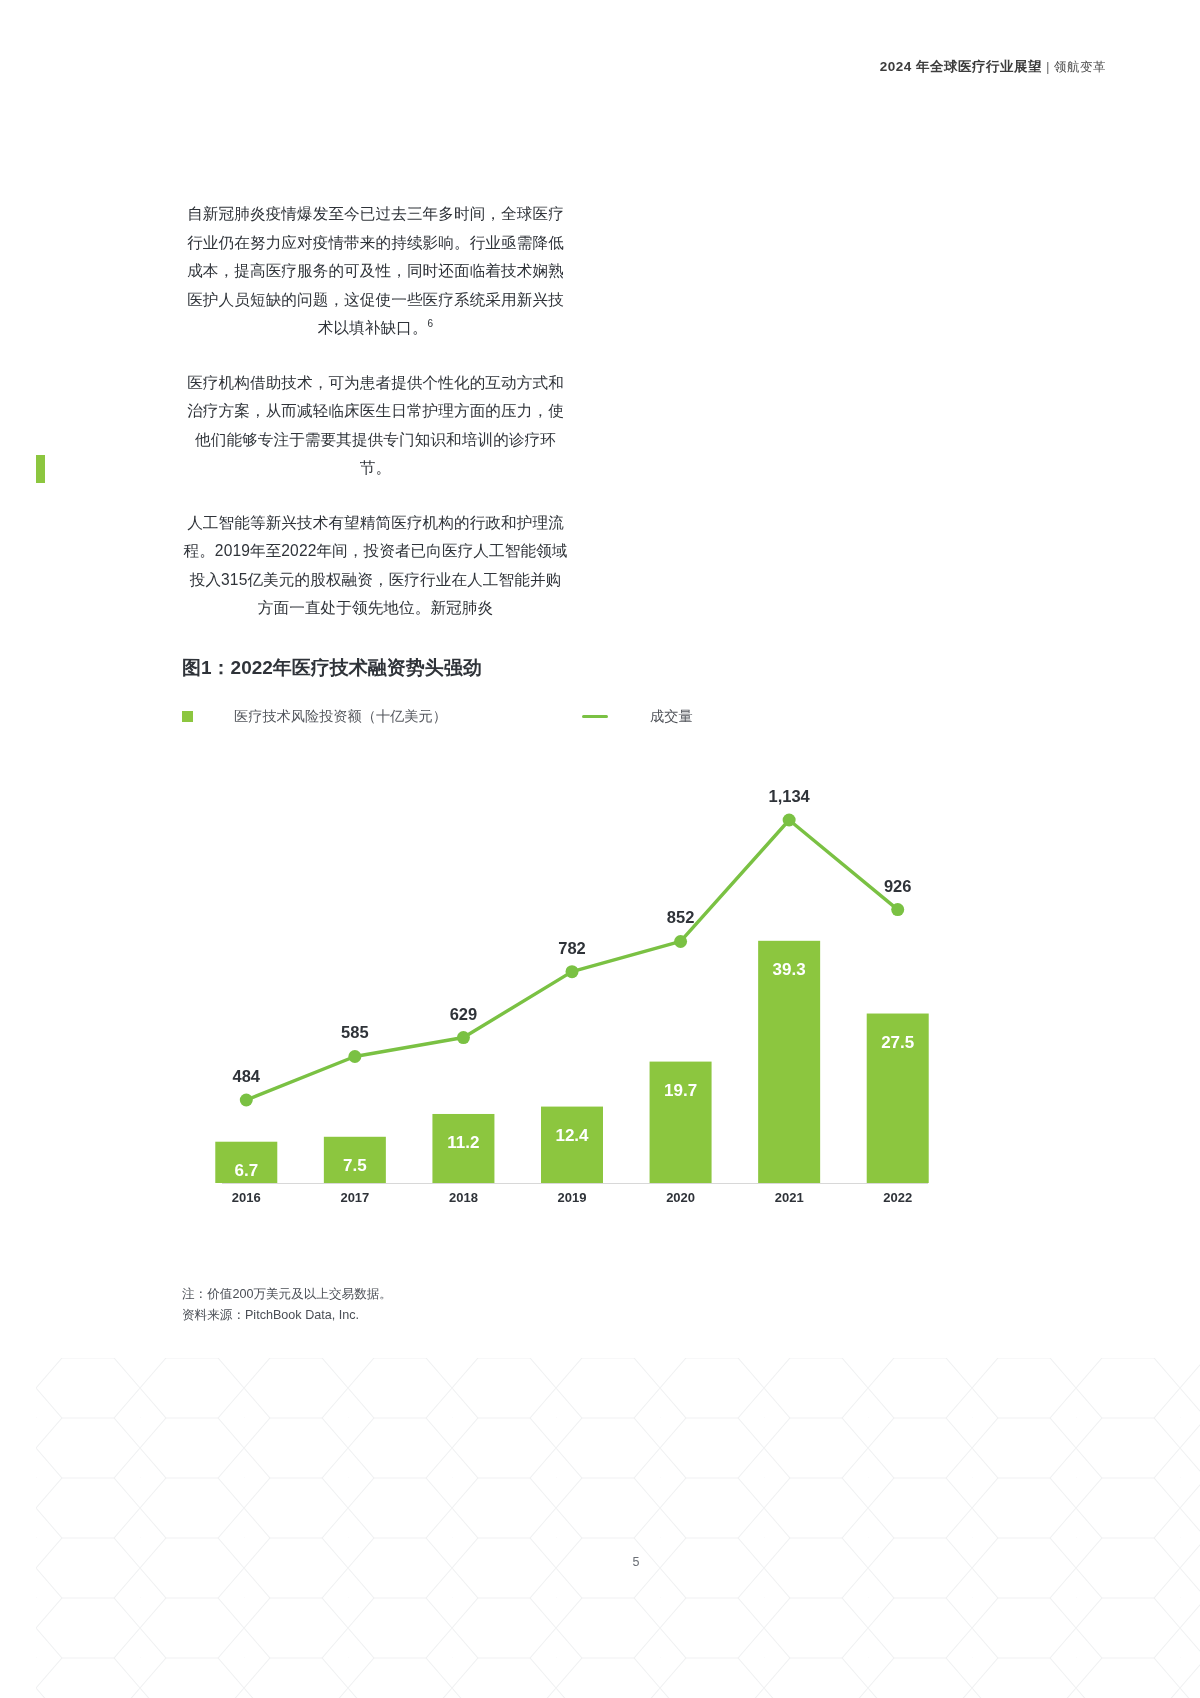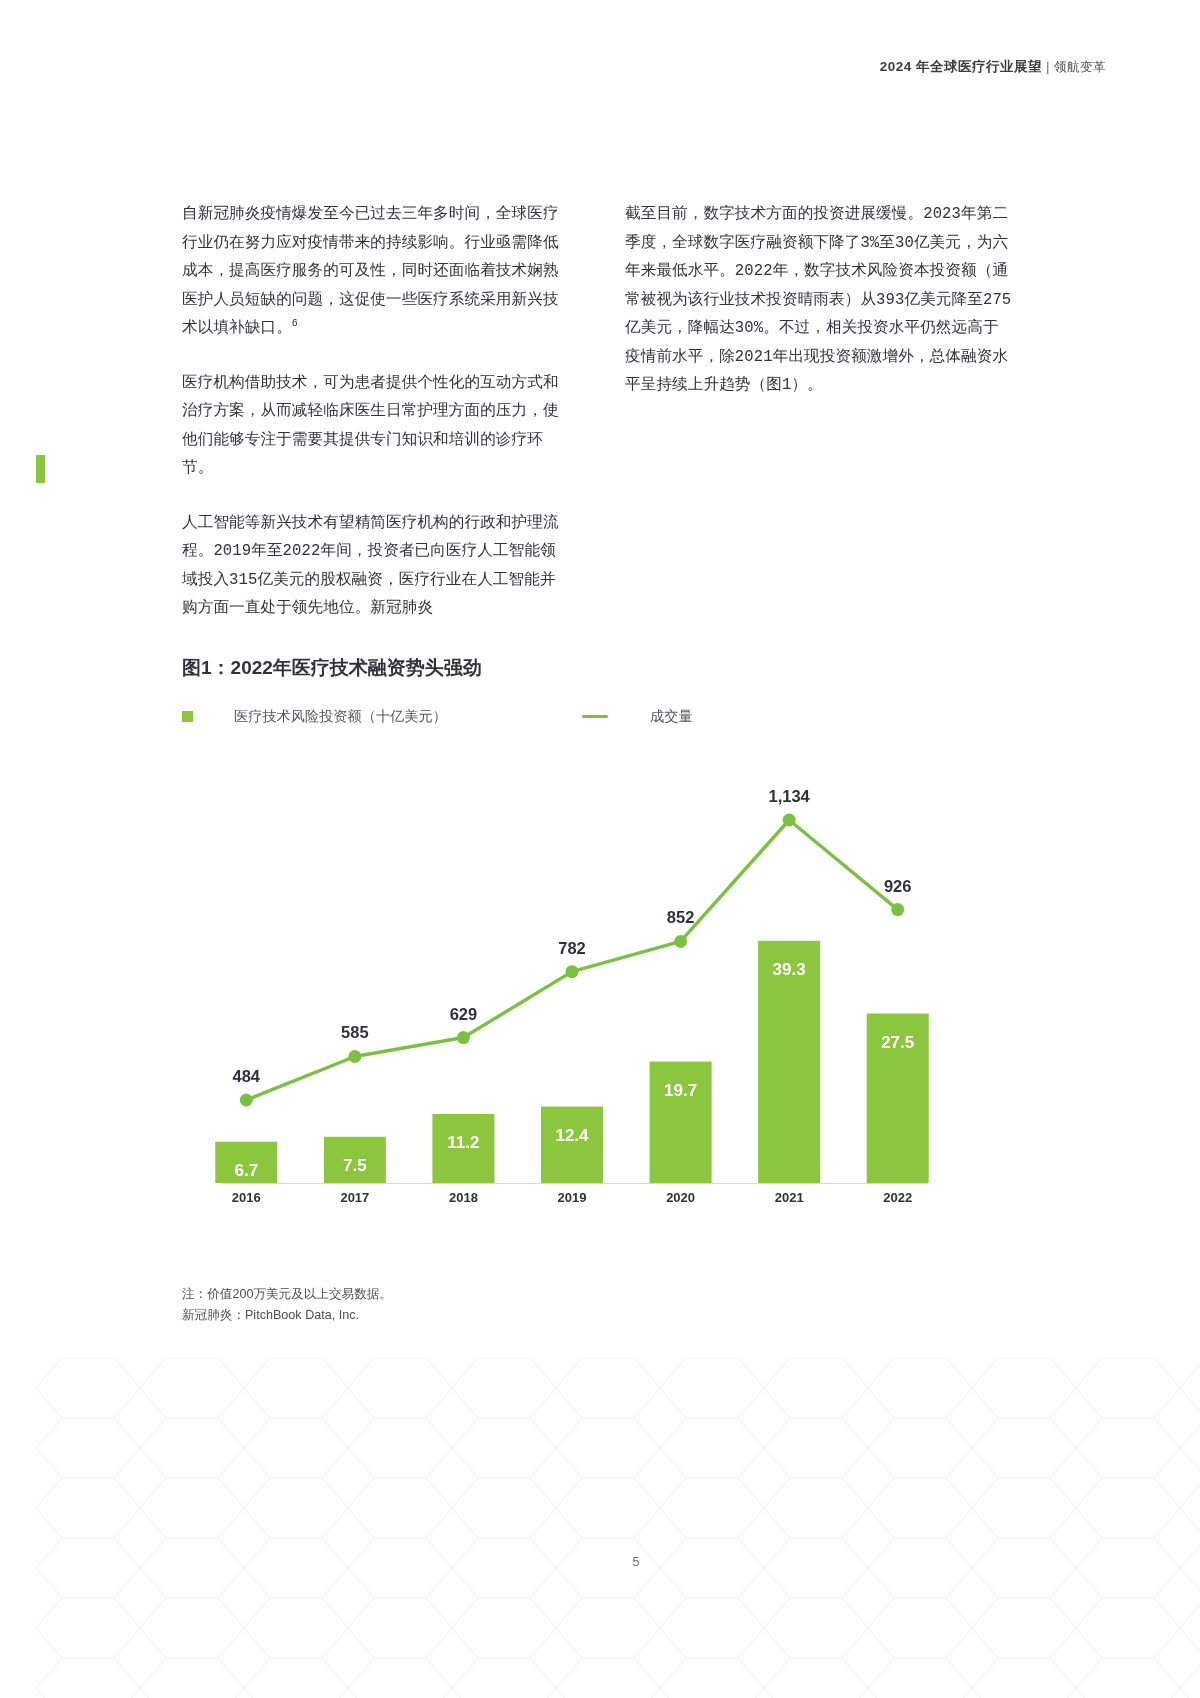--- a/index.html
+++ b/index.html
@@ -57,23 +57,22 @@
     width: 830px;
     display: flex;
     gap: 56px;
   }
   .col { width: 387px; }
   .col p {
     font-size: 15.6px;
     line-height: 28.5px;
     color: #2f3339;
     margin-bottom: 26px;
-    text-align: left;
+    text-align: center;
     letter-spacing: .1px;
-    font-family: Liberation Mono, monospace;
   }
   .col p:last-child { margin-bottom: 0; }
   sup {
     font-size: 10px;
     vertical-align: super;
     line-height: 0;
   }
 
   
   .figure {
@@ -175,21 +174,20 @@
 
   <div class="edge-mark"></div>
 
   <div class="columns">
     <div class="col">
       <p><span>自新冠肺炎疫情爆发至今已过去三年多时间，全球医疗行业仍在努力应对疫情带来的持续影响。行业亟需降低成本，提高医疗服务的可及性，同时还面临着技术娴熟医护人员短缺的问题，这促使一些医疗系统采用新兴技术以填补缺口。</span><sup>6</sup></p>
       <p>医疗机构借助技术，可为患者提供个性化的互动方式和治疗方案，从而减轻临床医生日常护理方面的压力，使他们能够专注于需要其提供专门知识和培训的诊疗环节。</p>
       <p><span>人工智能等新兴技术有望精简医疗机构的行政和护理流程。2019年至2022年间，投资者已向医疗人工智能领域投入315亿美元的股权融资，医疗行业在人工智能并购方面一直处于领先地位。新冠肺炎</span></p>
     </div>
     <div class="col">
-      <p>截至目前，数字技术方面的投资进展缓慢。2023年第二季度，全球数字医疗融资额下降了3%至30亿美元，为六年来最低水平。2022年，数字技术风险资本投资额（通常被视为该行业技术投资晴雨表）从393亿美元降至275亿美元，降幅达30%。不过，相关投资水平仍然远高于疫情前水平，除2021年出现投资额激增外，总体融资水平呈持续上升趋势（图1）。</p>
     </div>
   </div>
 
   <div class="figure">
     <div class="fig-title">图1：2022年医疗技术融资势头强劲</div>
 
     <div class="legend">
       <div class="legend-item first">
         <span class="swatch-square"></span>
         <span>医疗技术风险投资额（十亿美元）</span>
@@ -240,21 +238,21 @@
           <div class="axis-label">2019</div>
           <div class="axis-label">2020</div>
           <div class="axis-label">2021</div>
           <div class="axis-label">2022</div>
         </div>
     </div>
   </div>
 
   <div class="notes">
     <div>注：价值200万美元及以上交易数据。</div>
-    <div>新冠肺炎：PitchBook Data, Inc.</div>
+    <div>资料来源：PitchBook Data, Inc.</div>
   </div>
 
   <div class="page-number">5</div>
 
   <svg class="hex-pattern" viewBox="0 0 1200 340">
     <defs>
       <pattern id="hexpat" width="104" height="60" patternUnits="userSpaceOnUse">
         <path d="M26 0 L78 0 L104 30 L78 60 L26 60 L0 30 Z" fill="none" stroke="#e3e5e7" stroke-width="1.1"></path>
         <path d="M-26 30 L0 60 L-26 90" fill="none" stroke="#e3e5e7" stroke-width="1.1"></path>
       </pattern>

